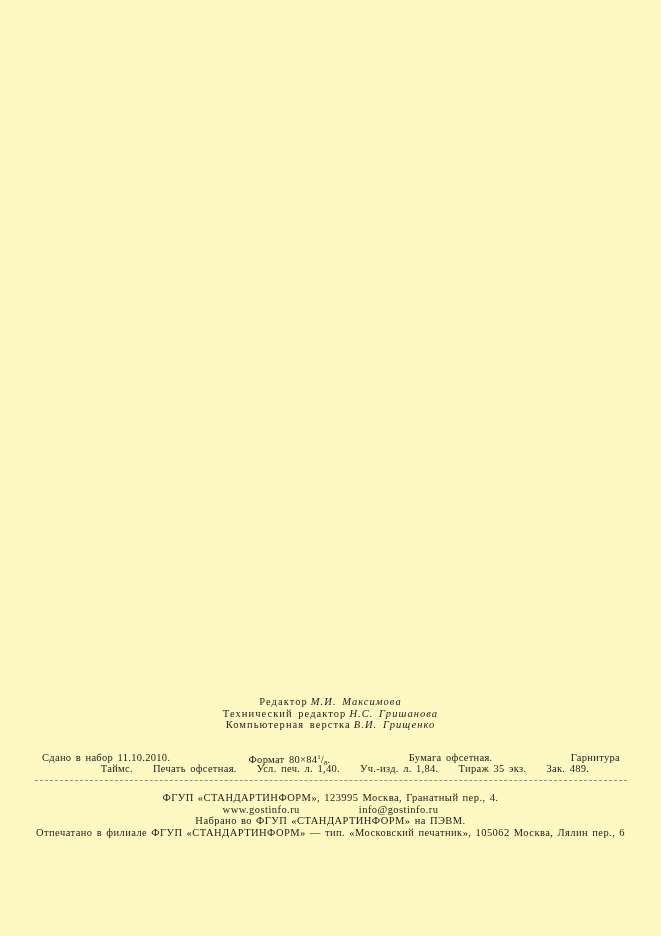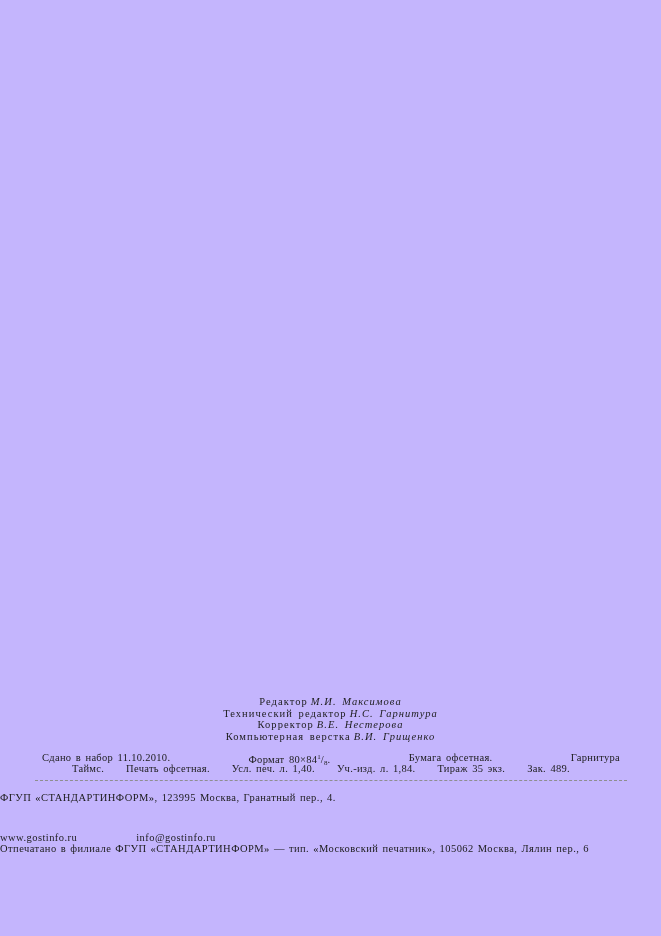--- a/index.html
+++ b/index.html
@@ -4,21 +4,21 @@
 <style>
   html,body{margin:0;padding:0;}
   body{
     width:661px;height:936px;
     background:#ffffff;
     font-family:"Liberation Serif","DejaVu Serif",serif;
   }
   .page{
     position:relative;
     width:661px;height:936px;
-    background:#c4b5fd;
+    background:#fef9c3;
     color:#1c1c1c;
     overflow:hidden;
   }
 
   
   .staff-block{
     position:absolute;
     top:696px;left:0;width:661px;
     text-align:center;
     font-size:10.5px;
@@ -34,58 +34,56 @@
     display:flex;
     justify-content:space-between;
     font-size:10.5px;
     line-height:11.5px;
     letter-spacing:0.3px;
     word-spacing:1.5px;
     white-space:nowrap;
     gap:20px;
   }
   .imprint-line1{top:751.5px;left:42px;width:578px;}
-  .imprint-line2{top:763px;left:72px;width:498px;}
+  .imprint-line2{top:763px;left:96px;width:498px;justify-content:center;}
   .fsup{font-size:7px;vertical-align:3.5px;letter-spacing:0;}
   .fsub{font-size:7px;vertical-align:-2px;letter-spacing:0;}
 
   
   .divider{
     position:absolute;
     top:780px;left:35px;width:592px;
     height:0;
     border-top:1.2px dashed #8e8e8e;
   }
 
   
   .publisher-block{
     position:absolute;
     top:792px;left:0;width:661px;
+    text-align:center;
     font-size:10.5px;
     line-height:11.6px;
     letter-spacing:0.45px;
     word-spacing:1px;
   }
-  .website{display:inline-block;margin-right:22px;margin-top:28px;}
+  .website{display:inline-block;margin-right:22px;}
   .email{display:inline-block;margin-left:37px;}
 </style>
 </head>
 <body>
 
 <div class="page">
 
   <div class="staff-block">
     <div class="staff-line">
       <span>Редактор</span><span class="staff-name">М.И. Максимова</span>
     </div>
     <div class="staff-line">
-      <span>Технический редактор</span><span class="staff-name">Н.С. Гарнитура</span>
-    </div>
-    <div class="staff-line">
-      <span>Корректор</span><span class="staff-name">В.Е. Нестерова</span>
+      <span>Технический редактор</span><span class="staff-name">Н.С. Гришанова</span>
     </div>
     <div class="staff-line">
       <span>Компьютерная верстка</span><span class="staff-name">В.И. Грищенко</span>
     </div>
   </div>
 
   <div class="imprint imprint-line1">
     <span>Сдано в набор 11.10.2010.</span>
     <span><span>Формат 80×84</span><span class="fsup">1</span><span>/</span><span class="fsub">8</span><span>.</span></span>
     <span>Бумага офсетная.</span>
@@ -101,16 +99,17 @@
     <span>Зак. 489.</span>
   </div>
 
   <div class="divider"></div>
 
   <div class="publisher-block">
     <div>ФГУП «СТАНДАРТИНФОРМ», 123995 Москва, Гранатный пер., 4.</div>
     <div>
       <span class="website">www.gostinfo.ru</span><span class="email">info@gostinfo.ru</span>
     </div>
+    <div>Набрано во ФГУП «СТАНДАРТИНФОРМ» на ПЭВМ.</div>
     <div>Отпечатано в филиале ФГУП «СТАНДАРТИНФОРМ» — тип. «Московский печатник», 105062 Москва, Лялин пер., 6</div>
   </div>
 
 </div>
 
 </body></html>

